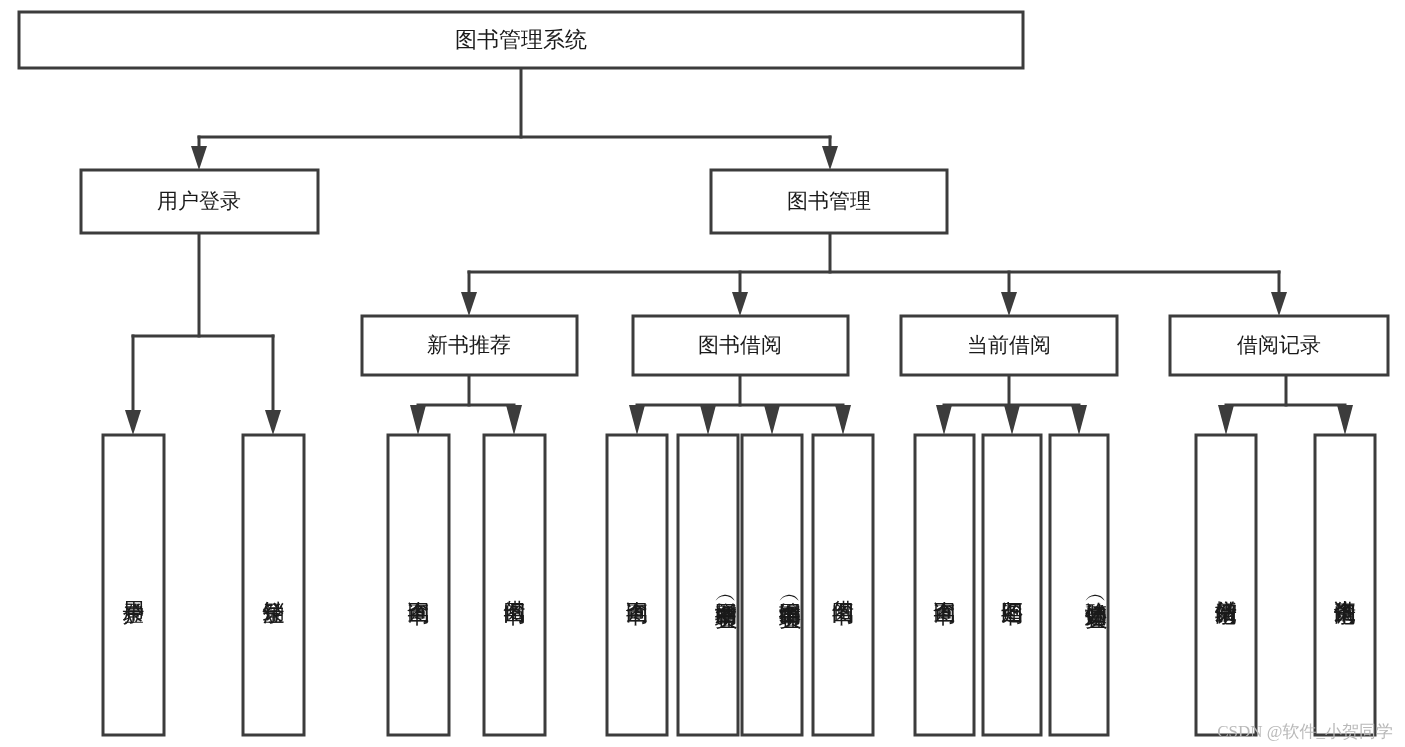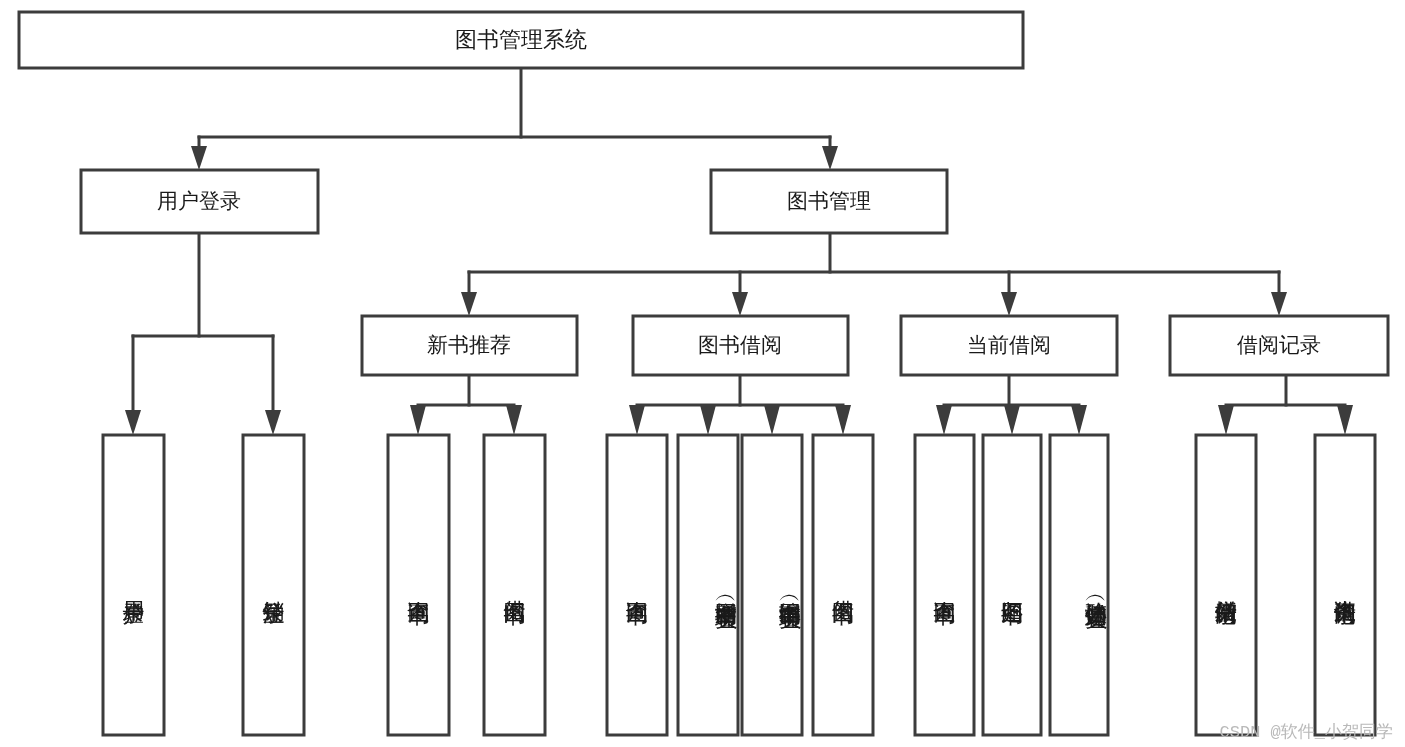--- a/index.html
+++ b/index.html
@@ -69,21 +69,21 @@
     align-items: center;
     justify-content: center;
     text-align: center;
     white-space: nowrap;
     pointer-events: none;
   }
   .watermark {
     position: absolute;
     right: 12px;
     bottom: 4px;
-    font-family: Liberation Mono, monospace;
+    font-family: Liberation Serif, serif;
     font-size: 17px;
     color: #b9b9b9;
     white-space: nowrap;
   }
 </style>
 </head>
 <body>
 
 <div id="diagram-root">
 

